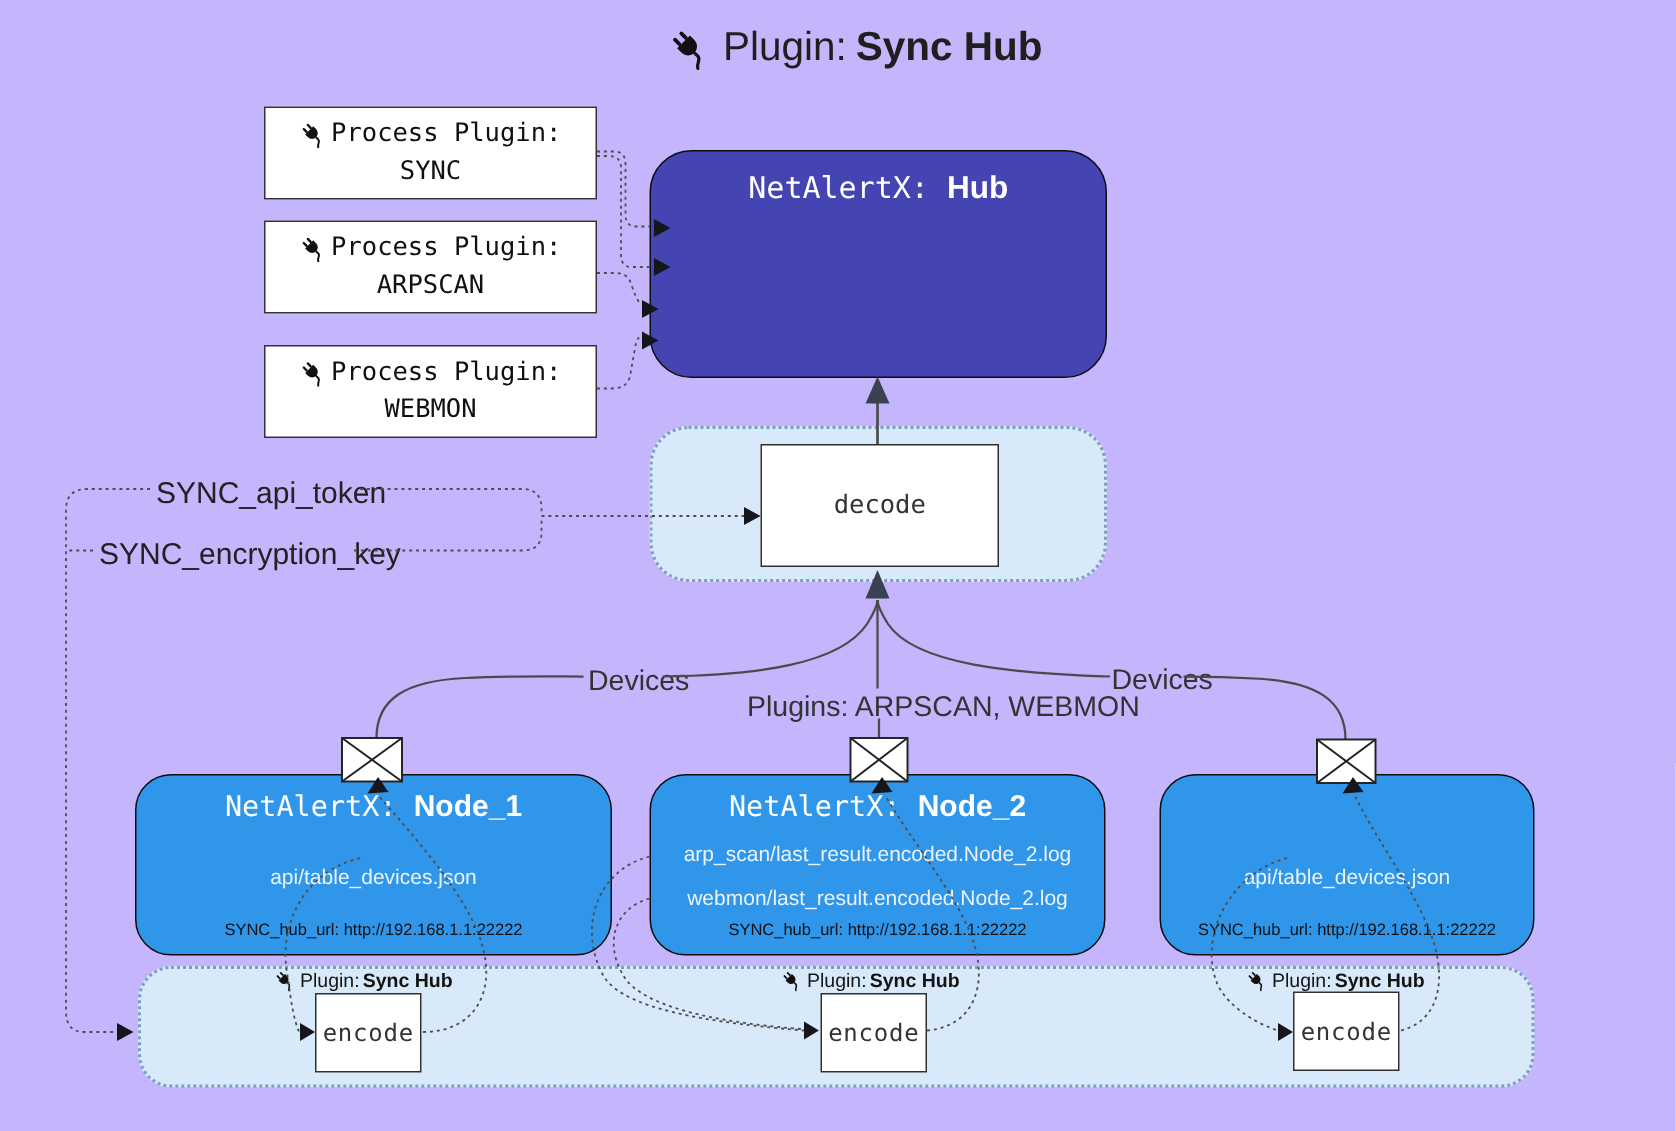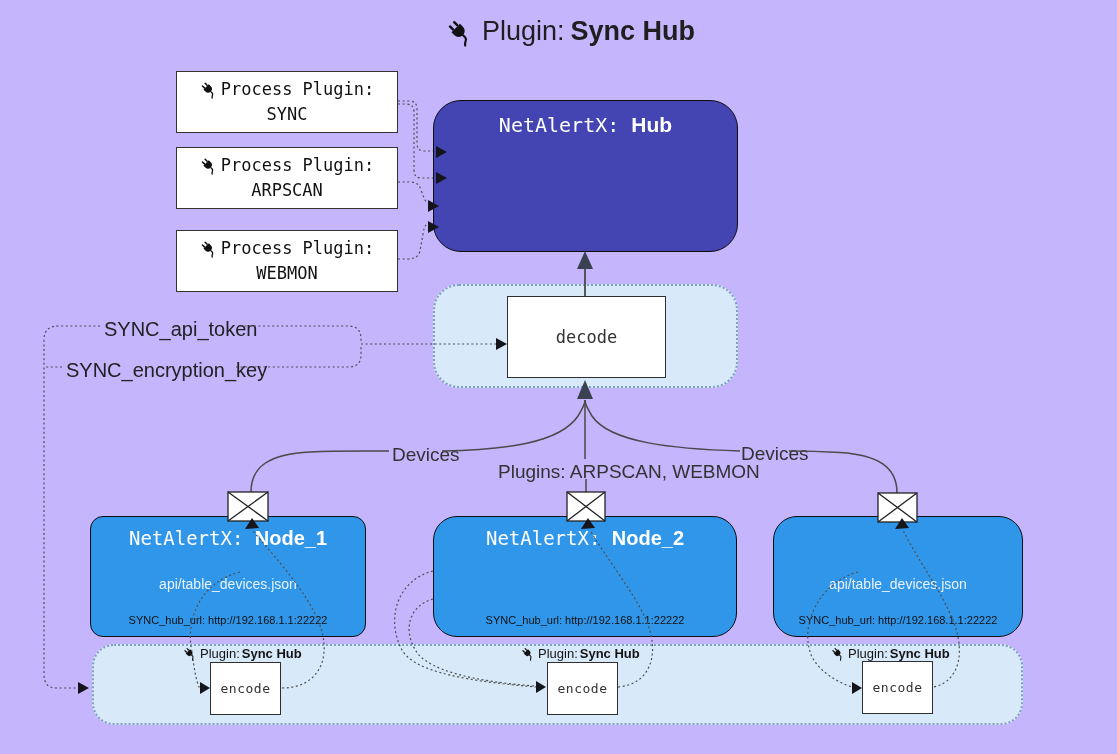--- a/index.html
+++ b/index.html
@@ -43,35 +43,35 @@
         border:1.8px solid #2f2f2f;display:flex;align-items:center;justify-content:center;
         font-size:17px;color:#333;}
 
   
   .flabel{position:absolute;font-size:20px;color:#222;white-space:nowrap;}
   .elabel{position:absolute;font-size:19px;color:#333;white-space:nowrap;}
 
   
   .node{position:absolute;top:516px;height:121px;background:var(--node-fill);
         border:1.5px solid #0e0e0e;border-radius:24px;color:#fff;}
-  .node-1{left:90px;width:276px;border-radius:13px;} .node-2{left:433px;width:304px;padding-left:20px;} .node-3{left:773px;width:250px;}
+  .node-1{left:90px;width:318px;} .node-2{left:433px;width:304px;padding-left:20px;} .node-3{left:773px;width:250px;}
   .node-title{position:absolute;top:10px;left:0;right:0;text-align:center;font-size:19px;white-space:nowrap;}
   .node-title .t-pre{font-family:"DejaVu Sans Mono","Liberation Mono",monospace;}
   .node-title .t-name{font-weight:700;font-size:20px;}
   .node-lines{position:absolute;top:42px;bottom:28px;left:6px;right:6px;display:flex;flex-direction:column;
         justify-content:center;align-items:center;gap:13px;}
   .node-line{font-size:14px;color:#e9f2fd;white-space:nowrap;}
   .node-footer{position:absolute;bottom:10px;left:0;right:0;text-align:center;font-size:11px;color:#101010;}
 
   
   .encode-panel{left:92px;top:644px;width:931px;height:81px;border-radius:22px;}
   .enc-label{position:absolute;top:646px;display:flex;align-items:center;gap:2px;font-size:13px;color:#141414;white-space:nowrap;}
   .enc-label .t-name{font-weight:700;}
   .enc-box{position:absolute;width:71px;height:53px;background:#fff;border:1.6px solid #2f2f2f;
-        display:flex;align-items:center;justify-content:center;font-size:13px;letter-spacing:.5px;color:#333;}
+        display:flex;align-items:center;justify-content:center;font-size:16px;letter-spacing:.5px;color:#333;}
   .eb-1{left:210px;top:662px;} .eb-2{left:547px;top:662px;} .eb-3{left:862px;top:661px;}
   .el-1{left:183px;} .el-2{left:521px;} .el-3{left:831px;}
 
   
   .overlay{position:absolute;left:0;top:0;pointer-events:none;}
   .dotted{fill:none;stroke:#4d4d4d;stroke-width:1.2;stroke-dasharray:2,2.6;}
   .solid{fill:none;stroke:var(--line);stroke-width:1.5;}
   .thick{stroke-width:1.8;}
   .ah-small{fill:#15151c;} .ah-big{fill:#3a4252;}
   .env{fill:#fff;stroke:#222;stroke-width:1.3;}
@@ -151,20 +151,24 @@
   <div class="node node-1">
     <div class="node-title"><span class="t-pre">NetAlertX: </span><span class="t-name">Node_1</span></div>
     <div class="node-lines">
       <div class="node-line">api/table_devices.json</div>
 
     </div>
     <div class="node-footer">SYNC_hub_url: http://192.168.1.1:22222</div>
   </div>
   <div class="node node-2">
     <div class="node-title"><span class="t-pre">NetAlertX: </span><span class="t-name">Node_2</span></div>
+    <div class="node-lines">
+      <div class="node-line">arp_scan/last_result.encoded.Node_2.log</div>
+      <div class="node-line">webmon/last_result.encoded.Node_2.log</div>
+    </div>
     <div class="node-footer">SYNC_hub_url: http://192.168.1.1:22222</div>
   </div>
   <div class="node node-3">
     <div class="node-lines">
       <div class="node-line">api/table_devices.json</div>
 
     </div>
     <div class="node-footer">SYNC_hub_url: http://192.168.1.1:22222</div>
   </div>
 

